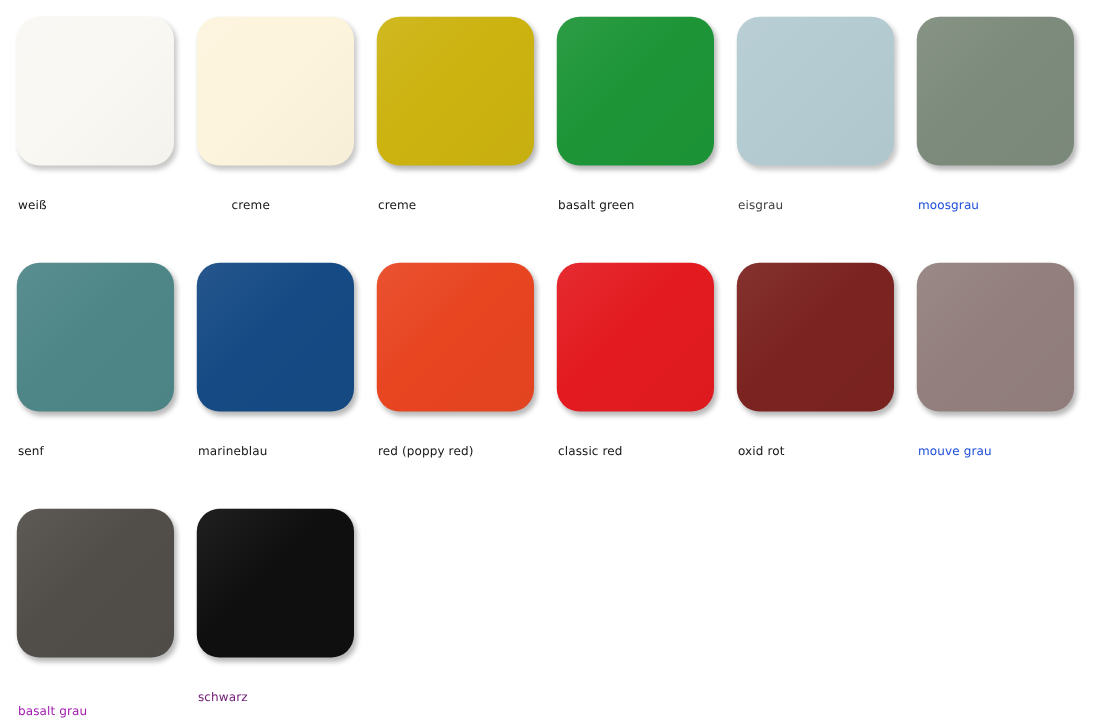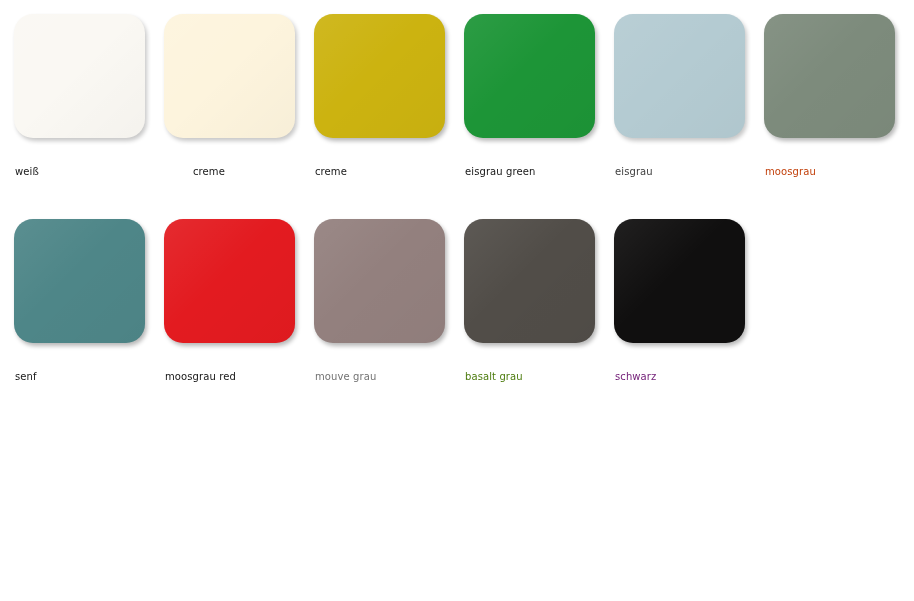--- a/index.html
+++ b/index.html
@@ -68,43 +68,55 @@
     <div class="swatch-cell">
       <div class="swatch-chip light-chip" style="background: rgb(253, 244, 221);"></div>
       <div class="swatch-label" style="color: rgb(22, 22, 22); margin-left: 28px;">creme</div>
     </div>
     <div class="swatch-cell">
       <div class="swatch-chip" style="background: rgb(204, 179, 16);"></div>
       <div class="swatch-label" style="color: rgb(22, 22, 22);">creme</div>
     </div>
     <div class="swatch-cell">
       <div class="swatch-chip" style="background: rgb(29, 149, 55);"></div>
-      <div class="swatch-label" style="color: rgb(22, 22, 22);">eisgrau green</div>
+      <div class="swatch-label" style="color: rgb(22, 22, 22);">basalt green</div>
     </div>
     <div class="swatch-cell">
       <div class="swatch-chip light-chip" style="background: rgb(180, 203, 210);"></div>
       <div class="swatch-label" style="color: #404040;">eisgrau</div>
     </div>
     <div class="swatch-cell">
       <div class="swatch-chip" style="background: rgb(125, 139, 124);"></div>
-      <div class="swatch-label" style="color: #c2410c;">moosgrau</div>
+      <div class="swatch-label" style="color: #1d4ed8;">moosgrau</div>
     </div>
     <div class="swatch-cell">
       <div class="swatch-chip" style="background: rgb(78, 134, 136);"></div>
       <div class="swatch-label" style="color: rgb(22, 22, 22);">senf</div>
     </div>
     <div class="swatch-cell">
+      <div class="swatch-chip" style="background: rgb(21, 74, 132);"></div>
+      <div class="swatch-label" style="color: rgb(22, 22, 22);">marineblau</div>
+    </div>
+    <div class="swatch-cell">
+      <div class="swatch-chip" style="background: rgb(232, 69, 33);"></div>
+      <div class="swatch-label" style="color: rgb(22, 22, 22);">red (poppy red)</div>
+    </div>
+    <div class="swatch-cell">
       <div class="swatch-chip" style="background: rgb(227, 27, 32);"></div>
-      <div class="swatch-label" style="color: rgb(22, 22, 22);">moosgrau red</div>
+      <div class="swatch-label" style="color: rgb(22, 22, 22);">classic red</div>
+    </div>
+    <div class="swatch-cell">
+      <div class="swatch-chip" style="background: rgb(123, 35, 32);"></div>
+      <div class="swatch-label" style="color: rgb(22, 22, 22);">oxid rot</div>
     </div>
     <div class="swatch-cell">
       <div class="swatch-chip" style="background: rgb(147, 128, 126);"></div>
-      <div class="swatch-label" style="color: #737373;">mouve grau</div>
+      <div class="swatch-label" style="color: #1d4ed8;">mouve grau</div>
     </div>
     <div class="swatch-cell">
       <div class="swatch-chip" style="background: rgb(81, 77, 72);"></div>
-      <div class="swatch-label" style="color: #4d7c0f;">basalt grau</div>
+      <div class="swatch-label" style="color: #a21caf; margin-top: 12px;">basalt grau</div>
     </div>
     <div class="swatch-cell">
       <div class="swatch-chip" style="background: rgb(16, 15, 15);"></div>
       <div class="swatch-label" style="color: #701a75;">schwarz</div>
     </div>
   </div>
 
 </body></html>

